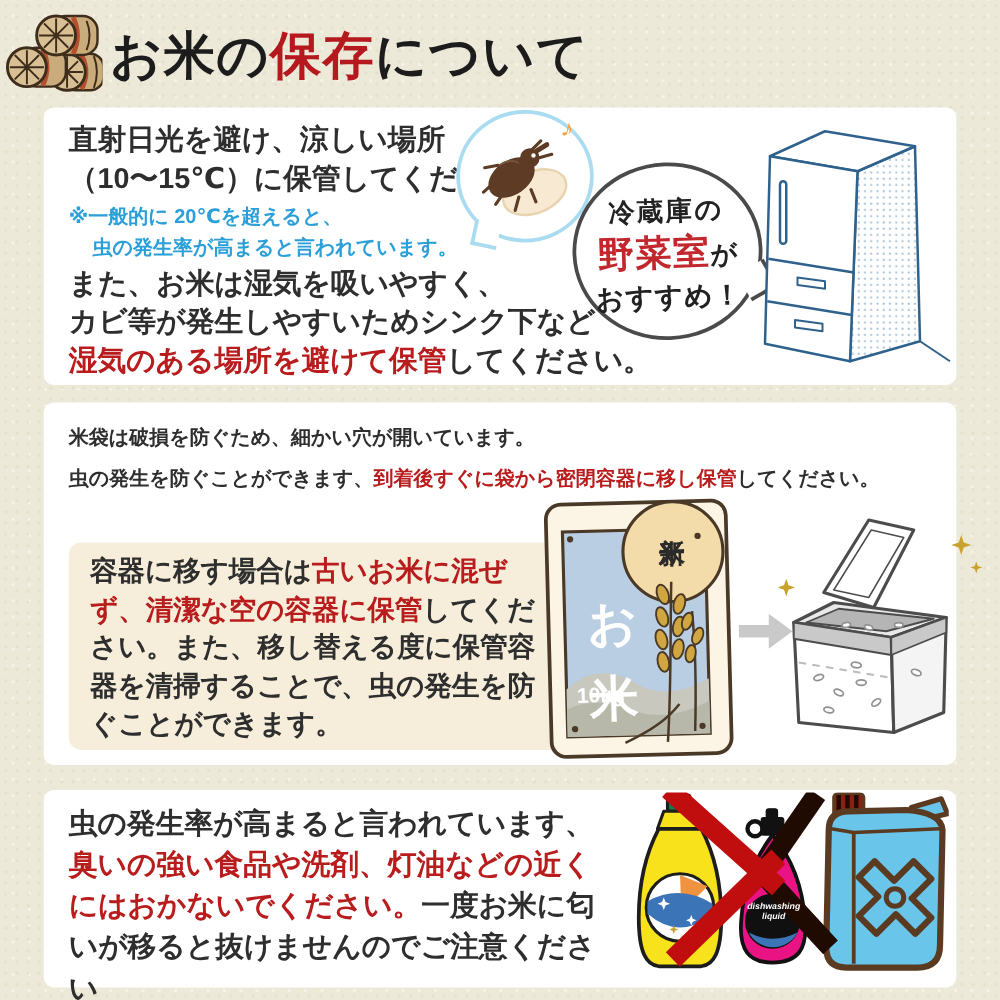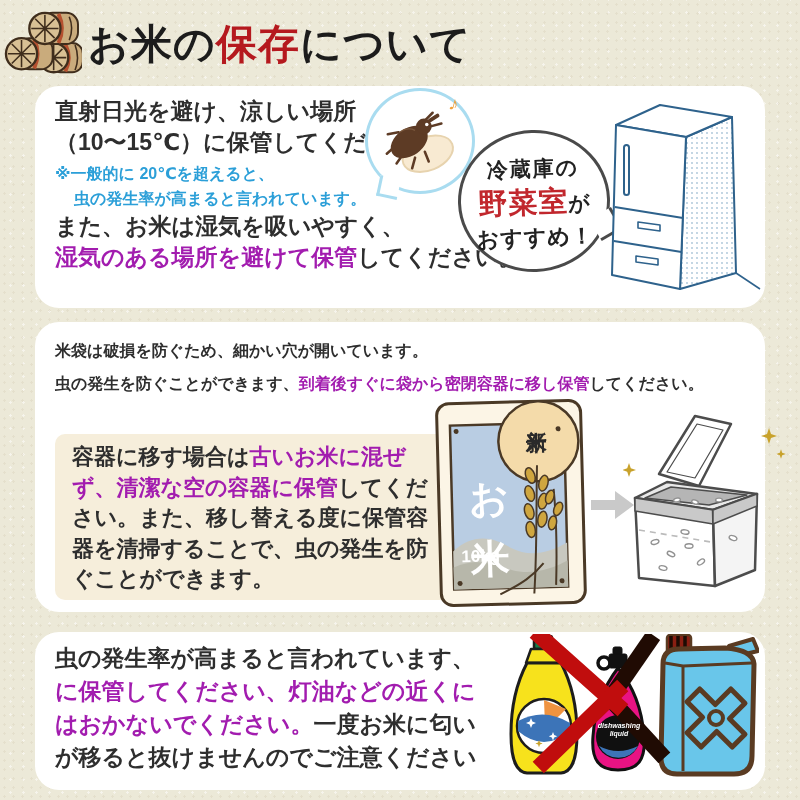--- a/index.html
+++ b/index.html
@@ -6,23 +6,23 @@
   body{
     width:800px;height:800px;position:relative;overflow:hidden;
     font-family:"Liberation Sans","DejaVu Sans",sans-serif;
     background-color:#ece9d8;
     background-image:
       radial-gradient(rgba(160,140,100,.10) 1px, transparent 1.4px),
       radial-gradient(rgba(255,255,255,.5) 1px, transparent 1.4px);
     background-size:9px 9px,13px 13px;
     background-position:0 0,4px 6px;
   }
-  .card{position:absolute;left:35px;width:730px;background:#fff;border-radius:24px;}
+  .card{position:absolute;left:35px;width:730px;background:#fff;border-radius:8px;}
   .jp{color:#2e2e2e;font-weight:700;}
-  .red{color:#a21caf;}
+  .red{color:#b91c1c;}
   .blue{color:#2b9fd8;}
 
   
   .title-wrap{position:absolute;top:4px;left:0;width:100%;height:80px;
     display:flex;align-items:center;justify-content:flex-start;gap:6px;}
   .page-title{font-size:41px;font-weight:900;color:#1c1c1c;letter-spacing:1px;white-space:nowrap;}
   .page-title .t-red{color:#b5191e;}
 
   
   .card1{top:86px;height:222px;}
@@ -105,20 +105,21 @@
   <div class="page-title"><span>お米の</span><span class="t-red">保存</span><span>について</span></div>
 </div>
 
 <section class="card card1">
   <div class="c1-text jp">
     <div class="c1-line">直射日光を避け、涼しい場所</div>
     <div class="c1-line">（10〜15℃）に保管してください。</div>
     <div class="c1-note blue">※一般的に 20℃を超えると、</div>
     <div class="c1-note blue indent">虫の発生率が高まると言われています。</div>
     <div class="c1-line">また、お米は湿気を吸いやすく、</div>
+    <div class="c1-line">カビ等が発生しやすいためシンク下など</div>
     <div class="c1-line"><span class="red">湿気のある場所を避けて保管</span><span>してください。</span></div>
   </div>
 
   <div class="weevil-bubble">
     <div class="weevil-tail"></div>
     <span class="music-note">♪</span>
     <svg width="88" height="78" viewBox="0 0 90 80" style="position:absolute;left:6px;top:12px;">
       <ellipse cx="55" cy="52" rx="27" ry="17" fill="#f8ead2" stroke="#e7d3ae" stroke-width="2" transform="rotate(-22 55 52)"></ellipse>
       <g stroke="#5d3b25" stroke-width="2.6" stroke-linecap="round">
         <path d="M22,44 l-9,8 M30,52 l-7,10 M42,56 l-3,11 M25,30 l-11,2 M52,50 l4,10"></path>
@@ -231,21 +232,21 @@
       <g fill="#c8a22c">
         <path transform="translate(6,62)" d="M0,-7 L1.8,-1.8 L7,0 L1.8,1.8 L0,7 L-1.8,1.8 L-7,0 L-1.8,-1.8 Z"></path>
         <path transform="translate(146,28)" d="M0,-8 L2,-2 L8,0 L2,2 L0,8 L-2,2 L-8,0 L-2,-2 Z"></path>
         <path transform="translate(158,46) scale(0.6)" d="M0,-8 L2,-2 L8,0 L2,2 L0,8 L-2,2 L-8,0 L-2,-2 Z"></path>
       </g>
     </svg>
   </div>
 </section>
 
 <section class="card card3">
-  <p class="c3-text jp" style="margin:0"><span>虫の発生率が高まると言われています、</span><span class="red">に保管してください、灯油などの近くにはおかないでください。</span><span>一度お米に匂いが移ると抜けませんのでご注意ください</span></p>
+  <p class="c3-text jp" style="margin:0"><span>虫の発生率が高まると言われています、</span><span class="red">臭いの強い食品や洗剤、灯油などの近くにはおかないでください。</span><span>一度お米に匂いが移ると抜けませんのでご注意ください</span></p>
 
   <div class="bottles-wrap">
     <svg width="272" height="148" viewBox="0 0 272 148">
 
       <g stroke="#1d1d1d" stroke-linejoin="round">
         <rect x="47" y="2" width="18" height="13" rx="2" fill="#157a46" stroke-width="2.5"></rect>
         <path d="M44,15 h24 l5,14 h-34 z" fill="#f7e21c" stroke-width="2.5"></path>
         <path d="M40,29 C30,48 24,70 24,100 C24,128 30,138 40,139 L74,139 C84,138 90,128 90,100 C90,70 84,48 74,29 Z" fill="#f7e21c" stroke-width="3"></path>
         <circle cx="57" cy="92" r="27" fill="#fff" stroke-width="2.5"></circle>
         <path d="M57,66 L79,75 Q68,87 58,92 Z" fill="#ef9340" stroke="none"></path>

